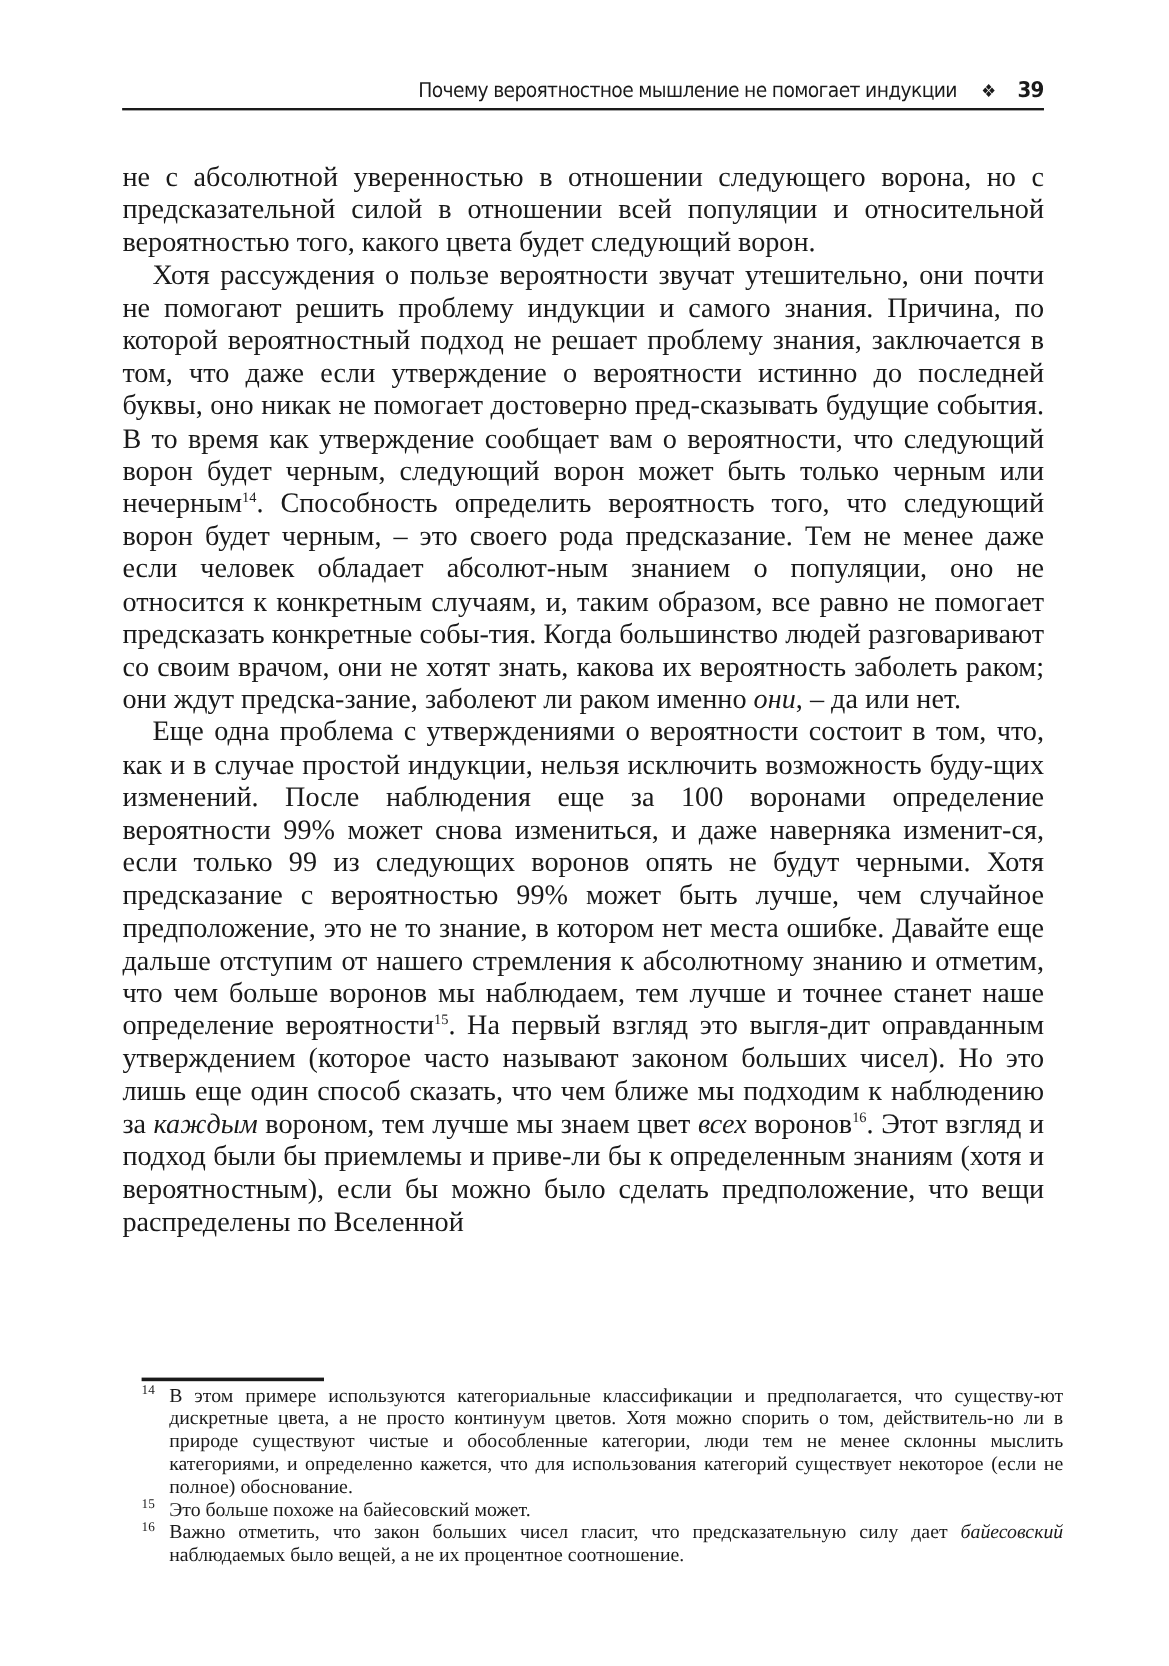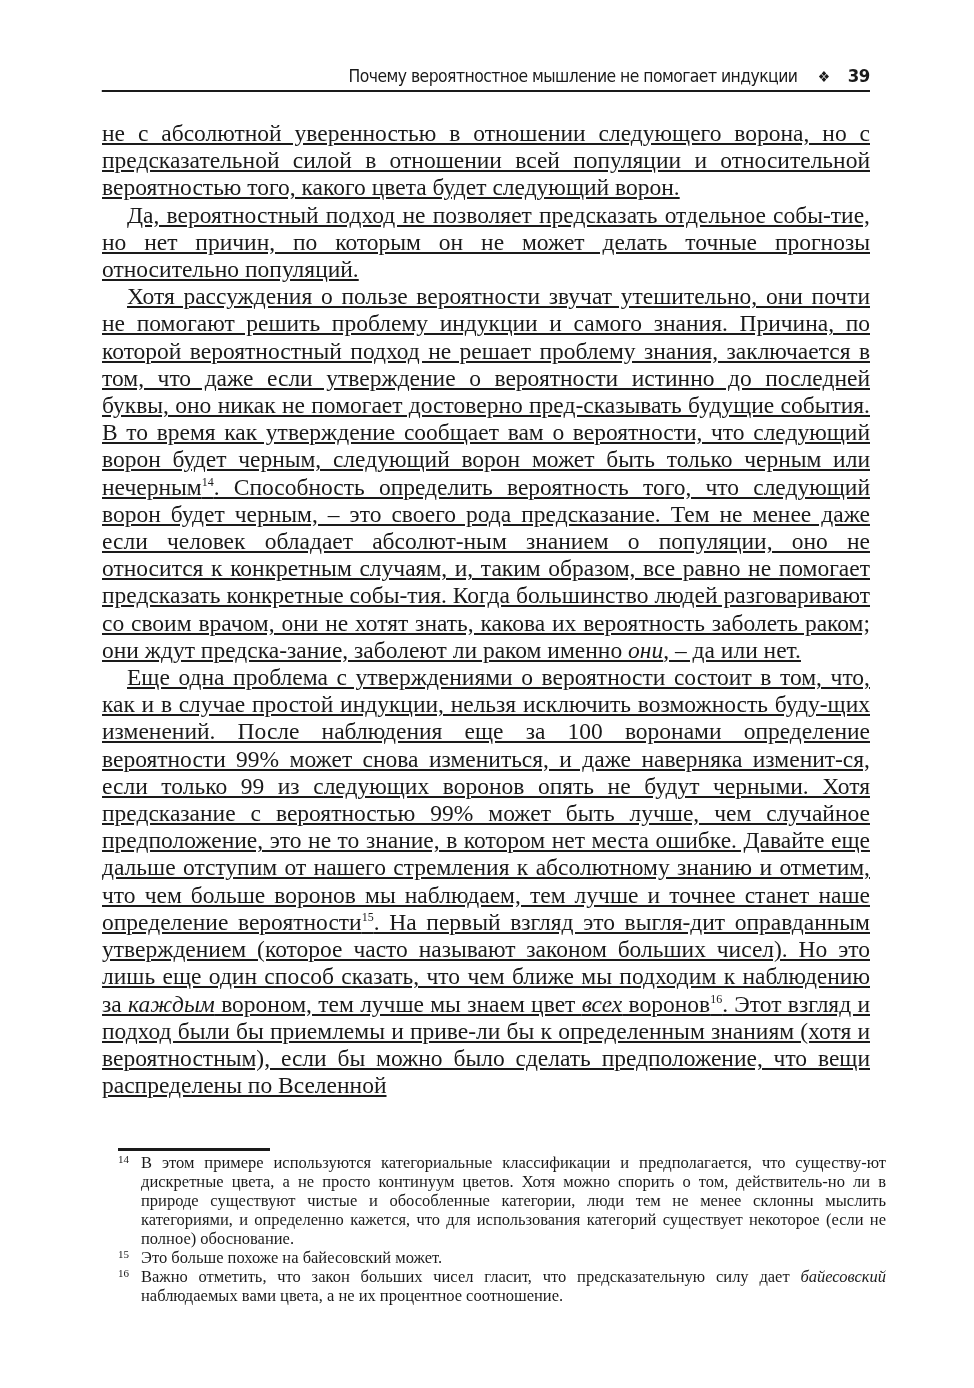--- a/index.html
+++ b/index.html
@@ -9,23 +9,23 @@
     display: flex; justify-content: flex-end; align-items: baseline;
     font-family: "DejaVu Sans", sans-serif; font-size: 17px; letter-spacing: -0.6px;
     height: 30px; border-bottom: 2px solid #1a1a1a; padding-bottom: 0; box-sizing: border-box;
     line-height: 28px; transform: scaleX(0.92); transform-origin: right;
     width: 108.7%; margin-left: -8.7%;
   }
   .running-head .title { margin-right: 22px; }
   .running-head .diamond { font-size: 15px; margin-right: 20px; }
   .running-head .pageno { font-weight: bold; font-size: 18px; }
   .body-text {
-    margin-top: 28px;
+    margin-top: 43px;
     font-family: "Liberation Serif", serif; font-size: 23.5px; line-height: 27.2px;
-    text-align: justify; hyphens: manual; text-decoration: underline;
+    text-align: justify; hyphens: manual;
   }
   .body-text p { margin: 0; text-indent: 0; }
   .body-text p.indent { text-indent: 25px; }
   .body-text sup { font-size: 12px; line-height: 0; vertical-align: 9px; }
   .fn-rule { position: absolute; left: 118px; top: 1148px; width: 152px; height: 3px; background: #1a1a1a; }
   .footnotes {
     position: absolute; left: 118px; top: 1153px; width: 768px;
     font-family: "Liberation Serif", serif; font-size: 16.5px; line-height: 19px; text-align: justify;
   }
   .footnote { position: relative; padding-left: 23px; }
@@ -36,24 +36,23 @@
 <body>
 
 <div class="page">
   <div class="running-head">
     <span class="title">Почему вероятностное мышление не помогает индукции</span>
     <span class="diamond">❖</span>
     <span class="pageno">39</span>
   </div>
   <div class="body-text" id="body-text">
       <p><span>не с абсолютной уверенностью в отношении следующего ворона, но с предсказательной силой в отношении всей популяции и относительной вероятностью того, какого цвета будет следующий ворон.</span></p>
-      <p class="indent"><span>Да, вероятностный подход не позволяет предсказать отдельное собы-тие, но нет причин, по которым он не может делать точные прогнозы относительно популяций.</span></p>
       <p class="indent"><span>Хотя рассуждения о пользе вероятности звучат утешительно, они почти не помогают решить проблему индукции и самого знания. Причина, по которой вероятностный подход не решает проблему знания, заключается в том, что даже если утверждение о вероятности истинно до последней буквы, оно никак не помогает достоверно пред-сказывать будущие события. В то время как утверждение сообщает вам о вероятности, что следующий ворон будет черным, следующий ворон может быть только черным или нечерным</span><sup>14</sup><span>. Способность определить вероятность того, что следующий ворон будет черным, – это своего рода предсказание. Тем не менее даже если человек обладает абсолют-ным знанием о популяции, оно не относится к конкретным случаям, и, таким образом, все равно не помогает предсказать конкретные собы-тия. Когда большинство людей разговаривают со своим врачом, они не хотят знать, какова их вероятность заболеть раком; они ждут предска-зание, заболеют ли раком именно </span><em>они</em><span>, – да или нет.</span></p>
       <p class="indent"><span>Еще одна проблема с утверждениями о вероятности состоит в том, что, как и в случае простой индукции, нельзя исключить возможность буду-щих изменений. После наблюдения еще за 100 воронами определение вероятности 99% может снова измениться, и даже наверняка изменит-ся, если только 99 из следующих воронов опять не будут черными. Хотя предсказание с вероятностью 99% может быть лучше, чем случайное предположение, это не то знание, в котором нет места ошибке. Давайте еще дальше отступим от нашего стремления к абсолютному знанию и отметим, что чем больше воронов мы наблюдаем, тем лучше и точнее станет наше определение вероятности</span><sup>15</sup><span>. На первый взгляд это выгля-дит оправданным утверждением (которое часто называют законом больших чисел). Но это лишь еще один способ сказать, что чем ближе мы подходим к наблюдению за </span><em>каждым</em><span> вороном, тем лучше мы знаем цвет </span><em>всех</em><span> воронов</span><sup>16</sup><span>. Этот взгляд и подход были бы приемлемы и приве-ли бы к определенным знаниям (хотя и вероятностным), если бы можно было сделать предположение, что вещи распределены по Вселенной</span></p>
     </div>
 </div>
 
 <div class="fn-rule"></div>
 <div class="footnotes" id="footnotes">
     <div class="footnote"><span class="num">14</span><span>В этом примере используются категориальные классификации и предполагается, что существу-ют дискретные цвета, а не просто континуум цветов. Хотя можно спорить о том, действитель-но ли в природе существуют чистые и обособленные категории, люди тем не менее склонны мыслить категориями, и определенно кажется, что для использования категорий существует некоторое (если не полное) обоснование.</span></div>
     <div class="footnote"><span class="num">15</span><span>Это больше похоже на байесовский может.</span></div>
-    <div class="footnote"><span class="num">16</span><span>Важно отметить, что закон больших чисел гласит, что предсказательную силу дает </span><em>байесовский</em><span> наблюдаемых вами цвета, а не их процентное соотношение.</span></div>
+    <div class="footnote"><span class="num">16</span><span>Важно отметить, что закон больших чисел гласит, что предсказательную силу дает </span><em>байесовский</em><span> наблюдаемых было вещей, а не их процентное соотношение.</span></div>
   </div>
 
 </body></html>

